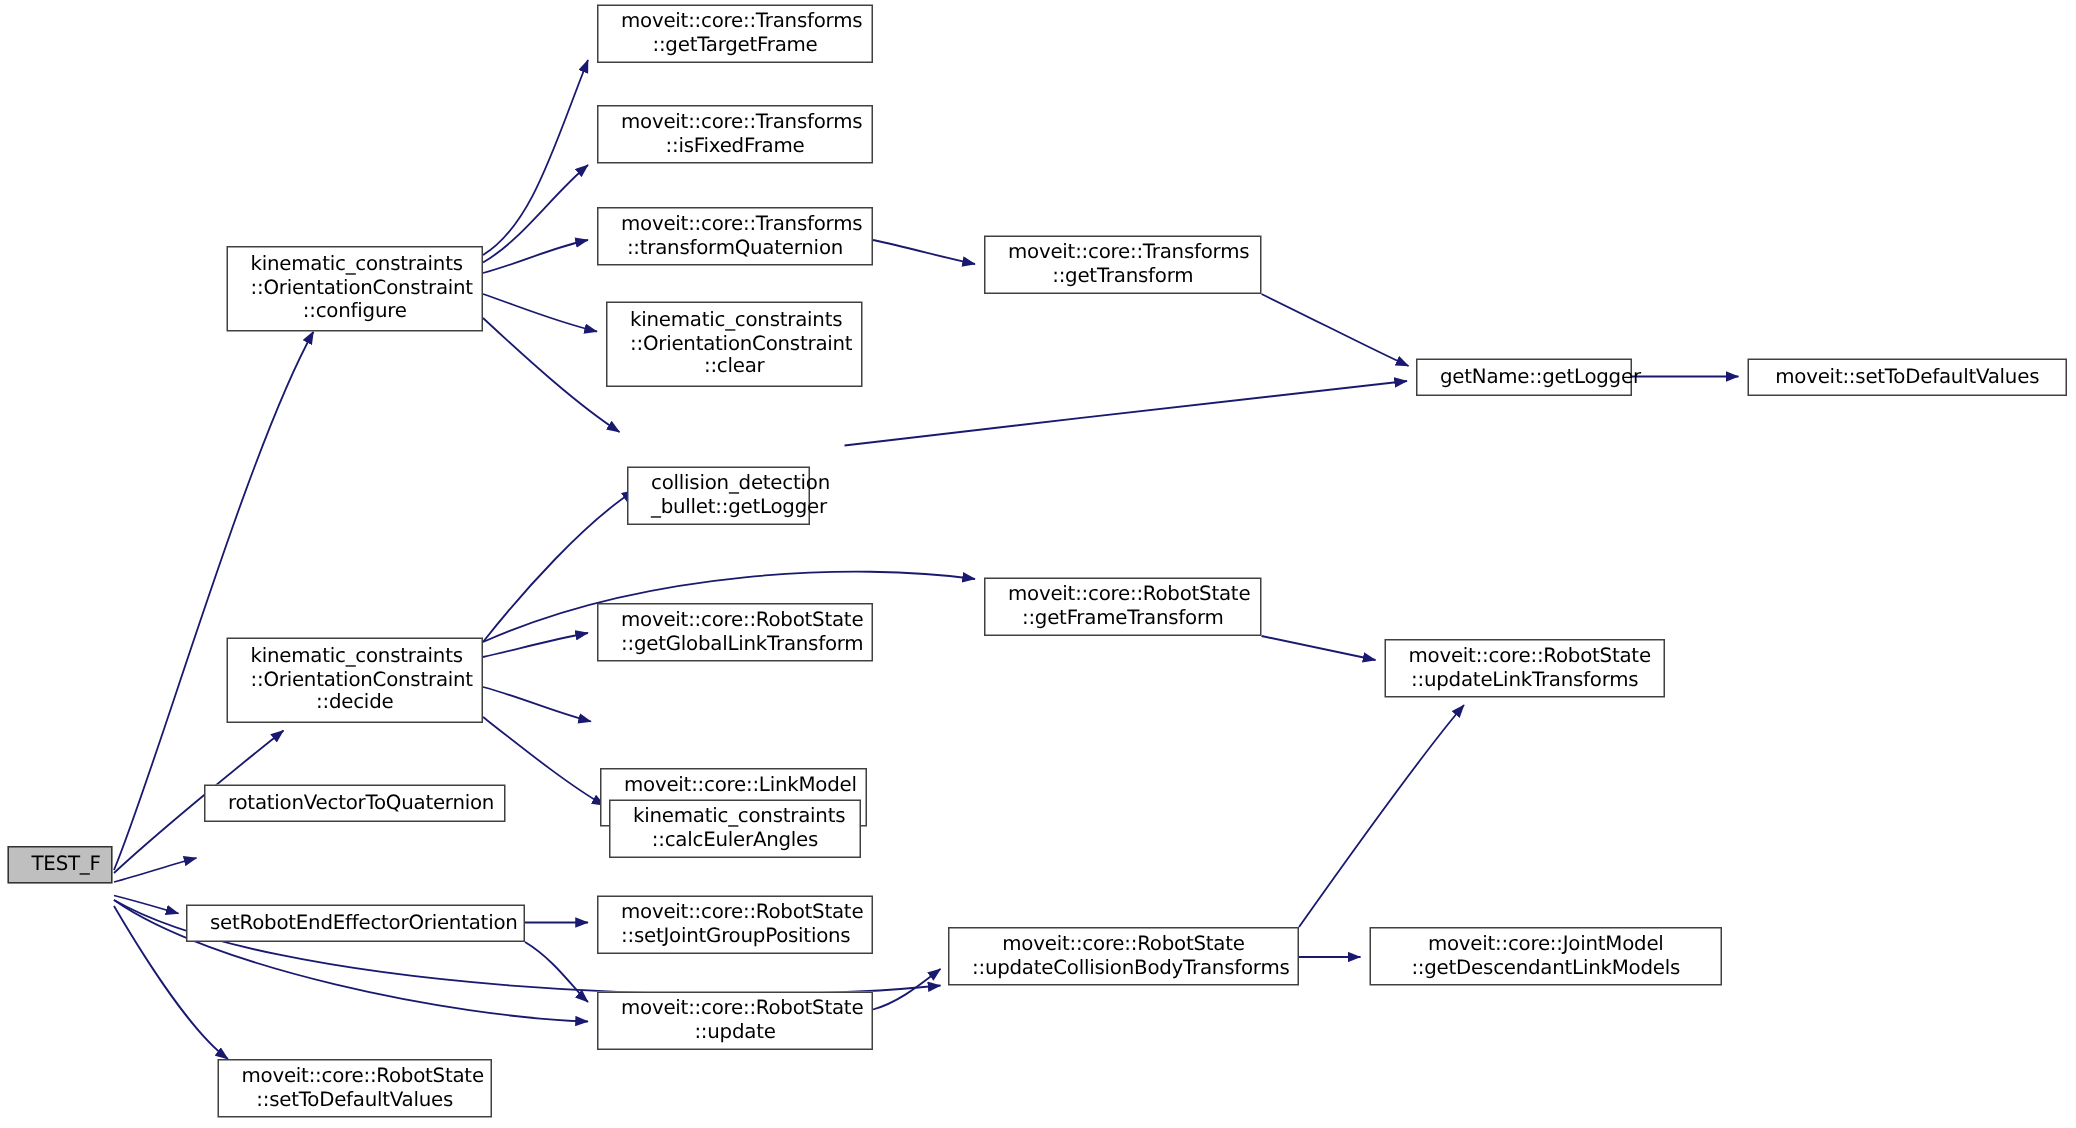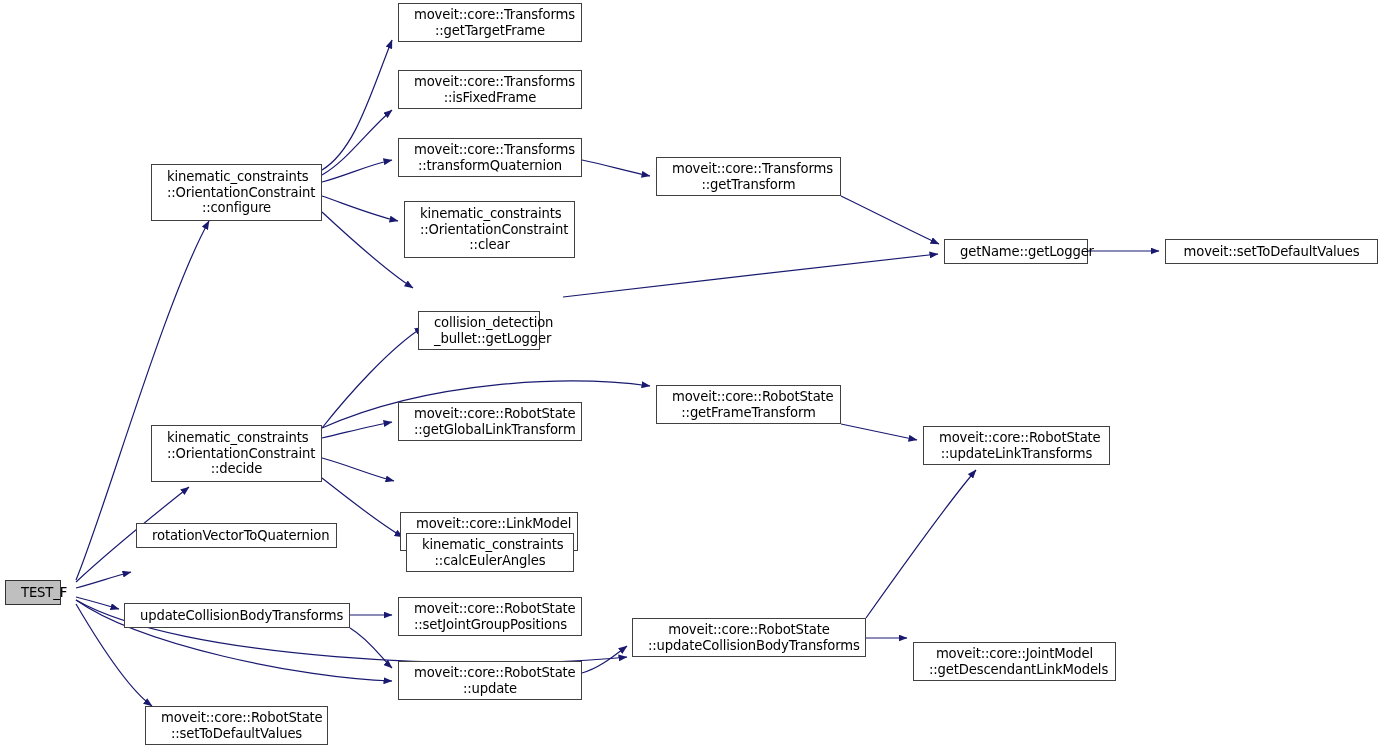--- a/index.html
+++ b/index.html
@@ -86,21 +86,21 @@
         <path d="M76,600 C180,660 480,672 627,657" fill="none" stroke="#191970" stroke-width="1.2" marker-end="url(#arrowhead)"></path>
         <path d="M76,604 C100,645 130,690 152,706" fill="none" stroke="#191970" stroke-width="1.2" marker-end="url(#arrowhead)"></path>
         <path d="M350,615 L392,615" fill="none" stroke="#191970" stroke-width="1.2" marker-end="url(#arrowhead)"></path>
         <path d="M350,628 C370,640 383,660 392,668" fill="none" stroke="#191970" stroke-width="1.2" marker-end="url(#arrowhead)"></path>
         <path d="M582,673 C600,668 615,655 627,646" fill="none" stroke="#191970" stroke-width="1.2" marker-end="url(#arrowhead)"></path>
         <path d="M866,638 L907,638" fill="none" stroke="#191970" stroke-width="1.2" marker-end="url(#arrowhead)"></path>
       </g>
   </svg>
 
   <div id="nodes-layer">
-      <div class="node root" style="left: 5px; top: 580px; width: 56px; height: 25px;"><span class="node-label">TEST_F</span></div>
+      <div class="node root" style="left: 5px; top: 564px; width: 70px; height: 25px;"><span class="node-label">TEST_F</span></div>
       <div class="node" style="left: 151px; top: 164px; width: 171px; height: 57px;"><span class="node-label">kinematic_constraints
 ::OrientationConstraint
 ::configure</span></div>
       <div class="node" style="left: 398px; top: 3px; width: 184px; height: 39px;"><span class="node-label">moveit::core::Transforms
 ::getTargetFrame</span></div>
       <div class="node" style="left: 398px; top: 70px; width: 184px; height: 39px;"><span class="node-label">moveit::core::Transforms
 ::isFixedFrame</span></div>
       <div class="node" style="left: 398px; top: 138px; width: 184px; height: 39px;"><span class="node-label">moveit::core::Transforms
 ::transformQuaternion</span></div>
       <div class="node" style="left: 404px; top: 201px; width: 171px; height: 57px;"><span class="node-label">kinematic_constraints
@@ -119,26 +119,26 @@
 ::getFrameTransform</span></div>
       <div class="node" style="left: 398px; top: 402px; width: 184px; height: 39px;"><span class="node-label">moveit::core::RobotState
 ::getGlobalLinkTransform</span></div>
       <div class="node" style="left: 923px; top: 426px; width: 187px; height: 39px;"><span class="node-label">moveit::core::RobotState
 ::updateLinkTransforms</span></div>
       <div class="node" style="left: 400px; top: 466px; width: 178px; height: 39px; margin-top: 46px;"><span class="node-label">moveit::core::LinkModel
 ::getName</span></div>
       <div class="node" style="left: 406px; top: 533px; width: 168px; height: 39px;"><span class="node-label">kinematic_constraints
 ::calcEulerAngles</span></div>
       <div class="node" style="left: 136px; top: 523px; width: 201px; height: 25px;"><span class="node-label">rotationVectorToQuaternion</span></div>
-      <div class="node" style="left: 124px; top: 603px; width: 226px; height: 25px;"><span class="node-label">updateCollisionBodyTransforms</span></div>
+      <div class="node" style="left: 124px; top: 603px; width: 226px; height: 25px;"><span class="node-label">setRobotEndEffectorOrientation</span></div>
       <div class="node" style="left: 398px; top: 597px; width: 184px; height: 39px;"><span class="node-label">moveit::core::RobotState
 ::setJointGroupPositions</span></div>
       <div class="node" style="left: 398px; top: 661px; width: 184px; height: 39px;"><span class="node-label">moveit::core::RobotState
 ::update</span></div>
       <div class="node" style="left: 632px; top: 618px; width: 234px; height: 39px;"><span class="node-label">moveit::core::RobotState
 ::updateCollisionBodyTransforms</span></div>
-      <div class="node" style="left: 913px; top: 618px; width: 203px; height: 39px; margin-top: 24px;"><span class="node-label">moveit::core::JointModel
+      <div class="node" style="left: 913px; top: 618px; width: 235px; height: 39px;"><span class="node-label">moveit::core::JointModel
 ::getDescendantLinkModels</span></div>
       <div class="node" style="left: 145px; top: 706px; width: 183px; height: 39px;"><span class="node-label">moveit::core::RobotState
 ::setToDefaultValues</span></div>
     </div>
 
 </div>
 
 </body></html>

